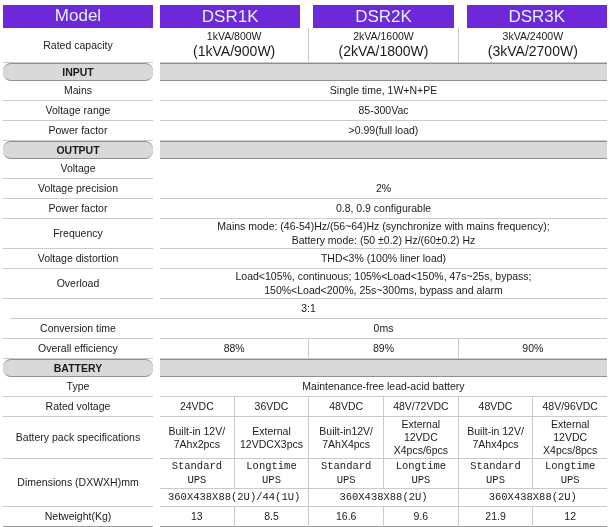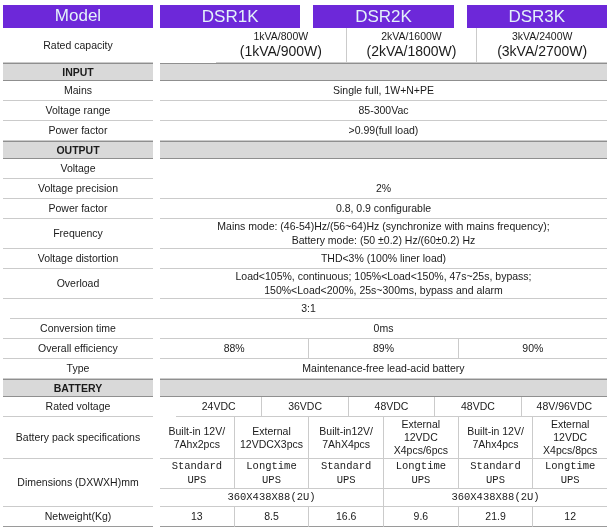--- a/index.html
+++ b/index.html
@@ -28,35 +28,35 @@
   .hdr{min-height:23px;}
   .hdr .hcell{
     background:#6d28d9;color:#E3F2FA;font-size:17px;
     display:flex;align-items:center;justify-content:center;border-bottom:none;
   }
   .hdr .lbl{border-bottom:none;padding:0;}
   .hdr .m{flex:1;}
   .hdr .m + .m{margin-left:13px;}
 
   
-  .rated{min-height:35px;gap:28px;}
+  .rated{min-height:35px;}
   .rated .sub{font-size:14px;}
 
   
   .bar{min-height:18px;}
   .bar .lbl,.bar .bdata{
     background:#D9D9D9;border-top:1px solid #8f8f8f;border-bottom:1px solid #8f8f8f;
   }
-  .bar .lbl{font-weight:bold;font-size:10.5px;}
+  .bar .lbl{font-weight:bold;font-size:10.5px;border-radius:8px;}
   .bar .bdata{flex:1;}
 
   .kv{min-height:20px;}
   .tall{min-height:30px;}
   .r-type{min-height:20px;}
-  .r-rv{min-height:20px;gap:8px;}
+  .r-rv{min-height:20px;}
   .r-specs{min-height:30px;}
   .subrow{display:flex;flex:none;font-family:Liberation Mono, monospace;}
   .subrow.ups{min-height:19px;}
   .subrow.vals{min-height:18px;}
   .dims .data{flex-direction:column;}
   .net{min-height:21px;}
   .net .cell,.net .lbl{border-bottom:2px solid #9a9a9a;}
 </style>
 </head>
 <body>
@@ -95,21 +95,21 @@
   <div class="row bar">
     <div class="lbl">INPUT</div>
     <div class="gapcol"></div>
     <div class="bdata"></div>
   </div>
 
   <div class="row kv">
     <div class="lbl">Mains</div>
     <div class="gapcol"></div>
     <div class="data">
-        <div class="cell">Single full, 1W+N+PE</div>
+        <div class="cell">Single time, 1W+N+PE</div>
       </div>
   </div>
   <div class="row kv">
     <div class="lbl">Voltage range</div>
     <div class="gapcol"></div>
     <div class="data">
         <div class="cell">85-300Vac</div>
       </div>
   </div>
   <div class="row kv">
@@ -187,40 +187,41 @@
   <div class="row kv">
     <div class="lbl">Overall efficiency</div>
     <div class="gapcol"></div>
     <div class="data">
       <div class="cell">88%</div>
       <div class="cell">89%</div>
       <div class="cell">90%</div>
     </div>
   </div>
 
+  <div class="row bar">
+    <div class="lbl">BATTERY</div>
+    <div class="gapcol"></div>
+    <div class="bdata"></div>
+  </div>
+
   <div class="row r-type">
     <div class="lbl">Type</div>
     <div class="gapcol"></div>
     <div class="data">
         <div class="cell">Maintenance-free lead-acid battery</div>
       </div>
-  </div>
-
-  <div class="row bar">
-    <div class="lbl">BATTERY</div>
-    <div class="gapcol"></div>
-    <div class="bdata"></div>
   </div>
   <div class="row r-rv">
     <div class="lbl">Rated voltage</div>
     <div class="gapcol"></div>
     <div class="data">
       <div class="cell">24VDC</div>
       <div class="cell">36VDC</div>
       <div class="cell">48VDC</div>
+      <div class="cell">48V/72VDC</div>
       <div class="cell">48VDC</div>
       <div class="cell">48V/96VDC</div>
     </div>
   </div>
   <div class="row r-specs">
     <div class="lbl">Battery pack specifications</div>
     <div class="gapcol"></div>
     <div class="data">
       <div class="cell">
         <div>Built-in 12V/</div>
@@ -255,20 +256,21 @@
     <div class="data">
       <div class="subrow ups">
         <div class="cell">Standard UPS</div>
         <div class="cell">Longtime UPS</div>
         <div class="cell">Standard UPS</div>
         <div class="cell">Longtime UPS</div>
         <div class="cell">Standard UPS</div>
         <div class="cell">Longtime UPS</div>
       </div>
       <div class="subrow vals">
+        <div class="cell">360X438X88(2U)/44(1U)</div>
         <div class="cell">360X438X88(2U)</div>
         <div class="cell">360X438X88(2U)</div>
       </div>
     </div>
   </div>
 
   <div class="row net">
     <div class="lbl">Netweight(Kg)</div>
     <div class="gapcol"></div>
     <div class="data">

